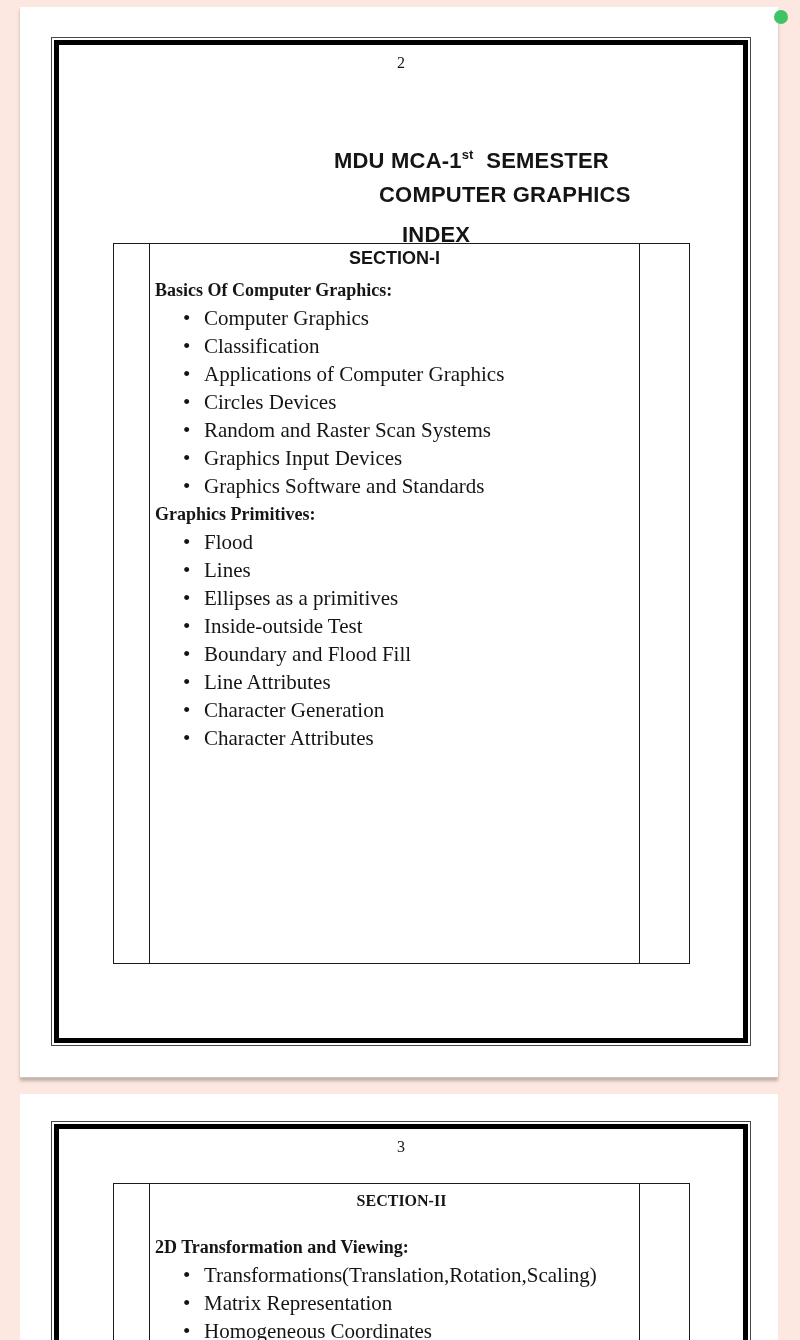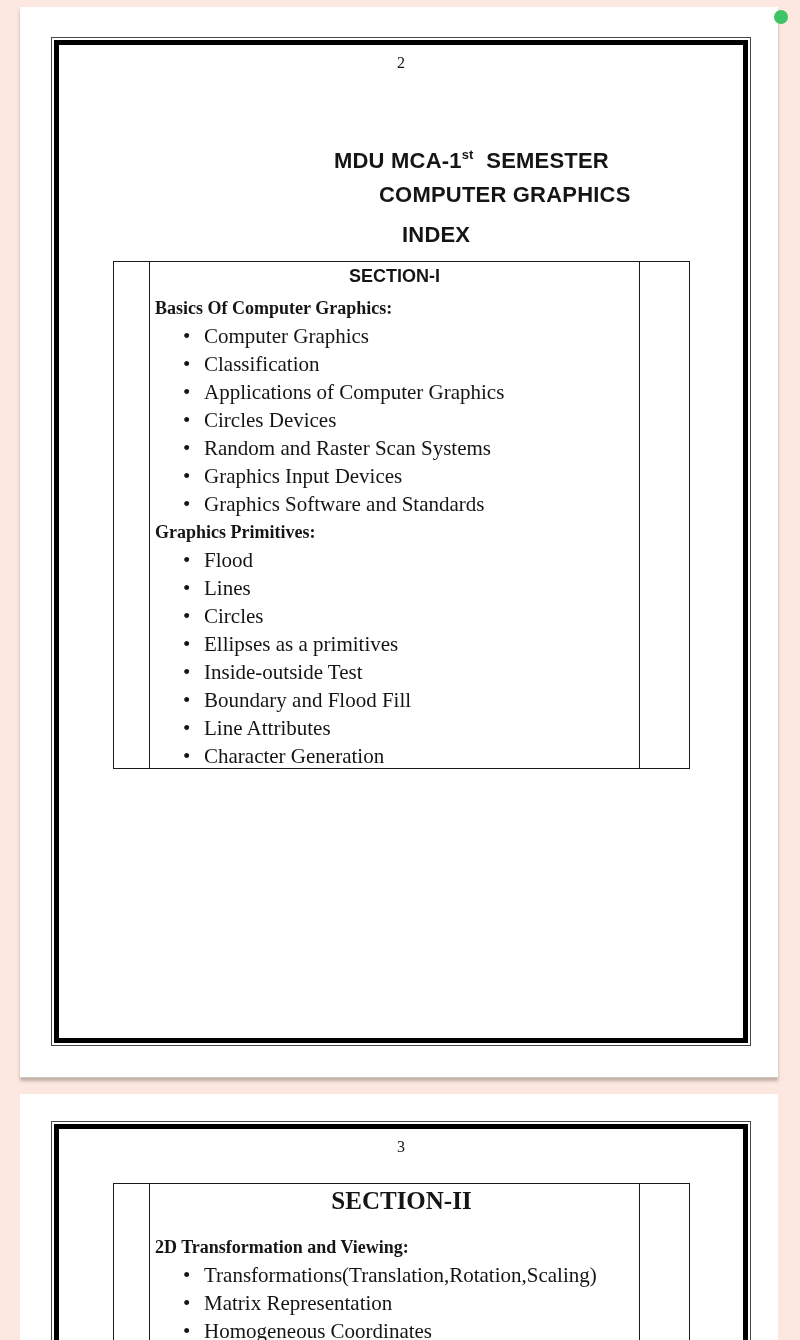--- a/index.html
+++ b/index.html
@@ -69,40 +69,40 @@
 
   .toc-table {
     position: absolute;
     left: 93px;
     width: 577px;
     display: grid;
     grid-template-columns: 35px 1fr 50px;
     border: 1px solid #1b1b1b;
     background: #fff;
   }
-  .table-1 { top: 254px; height: 508px; grid-template-rows: 29px 1fr; }
+  .table-1 { top: 236px; height: 721px; grid-template-rows: 29px 1fr; }
   .table-2 { top: 89px;  height: 400px; grid-template-rows: 46px 1fr; }
 
   .cell { background: #fff; }
   .col-mid, .col-right { border-left: 1px solid #1b1b1b; }
 
   .section-title {
     display: flex;
     align-items: center;
     justify-content: center;
   }
   .section-title-1 {
     font-family: "Liberation Sans", sans-serif;
     font-weight: bold;
     font-size: 18px;
   }
   .section-title-2 {
     font-family: "Liberation Serif", serif;
     font-weight: bold;
-    font-size: 25px;
+    font-size: 16px;
     padding-bottom: 12px;
     text-indent: 14px;
   }
 
   .content-cell { padding: 3px 5px 0 5px; overflow: hidden; }
 
   .group-heading {
     font-family: "Liberation Serif", serif;
     font-weight: bold;
     font-size: 18px;
@@ -158,21 +158,20 @@
             <li>Applications of Computer Graphics</li>
             <li>Circles Devices</li>
             <li>Random and Raster Scan Systems</li>
             <li>Graphics Input Devices</li>
             <li>Graphics Software and Standards</li>
           </ul>
           <div class="group-heading">Graphics Primitives:</div>
           <ul class="bullet-list">
             <li>Flood</li>
             <li>Lines</li>
-            <li>Circles</li>
             <li>Ellipses as a primitives</li>
             <li>Inside-outside Test</li>
             <li>Boundary and Flood Fill</li>
             <li>Line Attributes</li>
             <li>Character Generation</li>
             <li>Character Attributes</li>
           </ul>
         </div>
       <div class="cell col-right"></div>
     </div>

